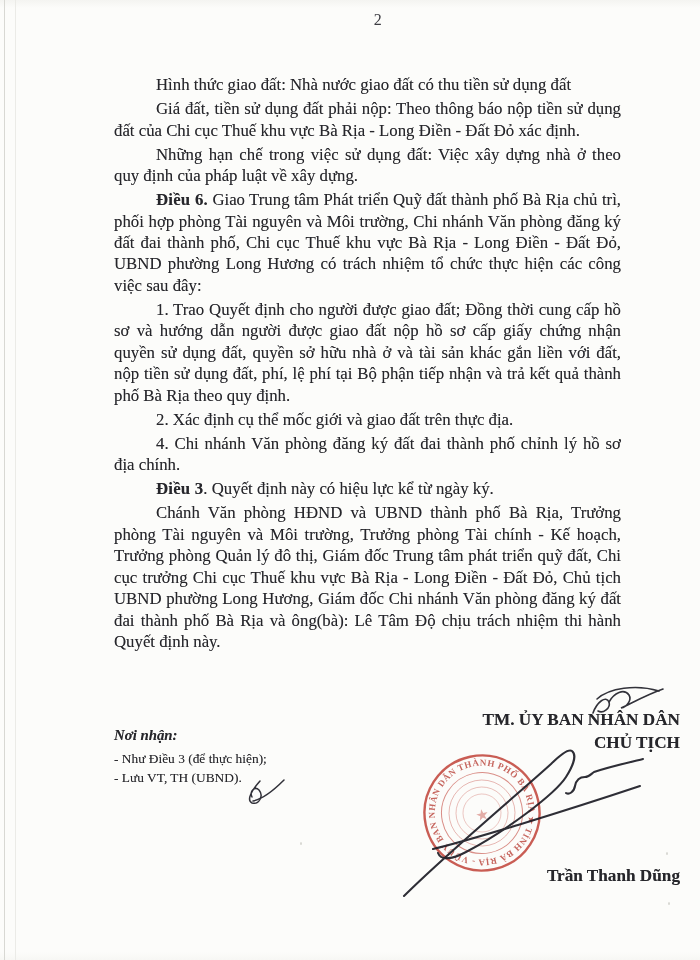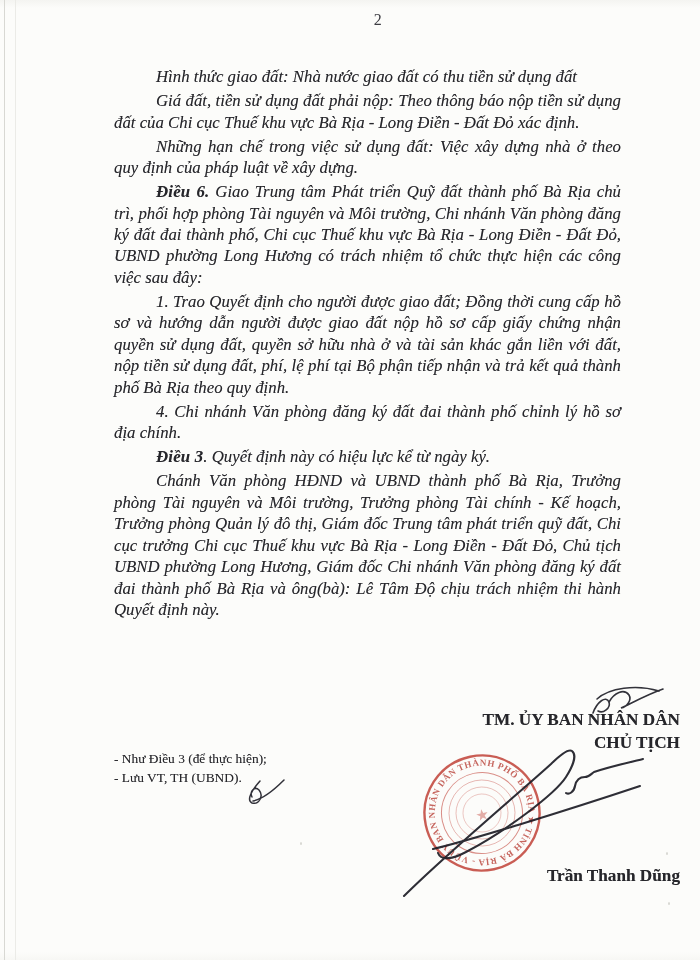--- a/index.html
+++ b/index.html
@@ -9,30 +9,30 @@
     font-family:"Liberation Serif","DejaVu Serif",serif;
     color:var(--text,#26262b);
   }
   .edge-line{position:absolute;top:0;bottom:0;pointer-events:none;}
   .edge-a{left:4px;width:1px;background:#d8d8d3;}
   .edge-b{left:15px;width:1px;background:#ebebe7;}
   .page-number{
     position:absolute;top:11px;left:56px;right:0;text-align:center;
     font-size:16px;color:#3c3c42;letter-spacing:.5px;
   }
-  .doc-body{position:absolute;left:114px;top:66px;width:507px;font-style:italic;}
+  .doc-body{position:absolute;left:114px;top:74px;width:507px;}
   .doc-body p{
     margin:0 0 2.6px;text-indent:42px;text-align:justify;
     font-size:16.8px;line-height:21.45px;
     text-shadow:0 0 .45px rgba(40,40,46,.38);
   }
   .doc-body p b{letter-spacing:.2px;}
   .recipients{position:absolute;left:114px;top:727px;width:270px;}
   .recipients-title{font-weight:bold;font-style:italic;font-size:14.8px;text-shadow:0 0 .4px rgba(0,0,0,.35);}
-  .recipients-list{list-style:none;margin:22px 0 0;padding:0;}
+  .recipients-list{list-style:none;margin:5px 0 0;padding:0;}
   .recipients-list li{font-size:13.4px;line-height:19px;text-shadow:0 0 .35px rgba(0,0,0,.3);}
   .authority{position:absolute;left:380px;top:709px;width:300px;text-align:right;}
   .authority div{font-weight:bold;font-size:17.2px;line-height:22.5px;text-shadow:0 0 .45px rgba(0,0,0,.4);}
   .signer{position:absolute;left:380px;top:866px;width:300px;text-align:right;
     font-weight:bold;font-size:17.2px;text-shadow:0 0 .45px rgba(0,0,0,.4);}
   .overlay{position:absolute;left:0;top:0;pointer-events:none;}
   .speck{position:absolute;width:2px;height:3px;background:#d7d7d2;border-radius:50%;}
 </style>
 </head>
 <body>
@@ -46,26 +46,28 @@
   <div class="speck" style="left:300px;top:842px"></div>
 
   <div class="page-number">2</div>
 
   <div class="doc-body">
       <p>Hình thức giao đất: Nhà nước giao đất có thu tiền sử dụng đất</p>
       <p>Giá đất, tiền sử dụng đất phải nộp: Theo thông báo nộp tiền sử dụng đất của Chi cục Thuế khu vực Bà Rịa - Long Điền - Đất Đỏ xác định.</p>
       <p>Những hạn chế trong việc sử dụng đất: Việc xây dựng nhà ở theo quy định của pháp luật về xây dựng.</p>
       <p><b>Điều 6.</b> Giao Trung tâm Phát triển Quỹ đất thành phố Bà Rịa chủ trì, phối hợp phòng Tài nguyên và Môi trường, Chi nhánh Văn phòng đăng ký đất đai thành phố, Chi cục Thuế khu vực Bà Rịa - Long Điền - Đất Đỏ, UBND phường Long Hương có trách nhiệm tổ chức thực hiện các công việc sau đây:</p>
       <p>1. Trao Quyết định cho người được giao đất; Đồng thời cung cấp hồ sơ và hướng dẫn người được giao đất nộp hồ sơ cấp giấy chứng nhận quyền sử dụng đất, quyền sở hữu nhà ở và tài sản khác gắn liền với đất, nộp tiền sử dụng đất, phí, lệ phí tại Bộ phận tiếp nhận và trả kết quả thành phố Bà Rịa theo quy định.</p>
+      <p>2. Xác định cụ thể mốc giới và giao đất trên thực địa.</p>
       <p>4. Chi nhánh Văn phòng đăng ký đất đai thành phố chỉnh lý hồ sơ địa chính.</p>
       <p><b>Điều 3</b>. Quyết định này có hiệu lực kể từ ngày ký.</p>
       <p>Chánh Văn phòng HĐND và UBND thành phố Bà Rịa, Trưởng phòng Tài nguyên và Môi trường, Trưởng phòng Tài chính - Kế hoạch, Trưởng phòng Quản lý đô thị, Giám đốc Trung tâm phát triển quỹ đất, Chi cục trưởng Chi cục Thuế khu vực Bà Rịa - Long Điền - Đất Đỏ, Chủ tịch UBND phường Long Hương, Giám đốc Chi nhánh Văn phòng đăng ký đất đai thành phố Bà Rịa và ông(bà): Lê Tâm Độ chịu trách nhiệm thi hành Quyết định này.</p>
     </div>
 
   <div class="recipients">
+    <div class="recipients-title">Nơi nhận:</div>
     <ul class="recipients-list">
         <li>- Như Điều 3 (để thực hiện);</li>
         <li>- Lưu VT, TH (UBND).</li>
       </ul>
   </div>
 
   <div class="authority">
     <div>TM. ỦY BAN NHÂN DÂN</div>
     <div>CHỦ TỊCH</div>
   </div>

